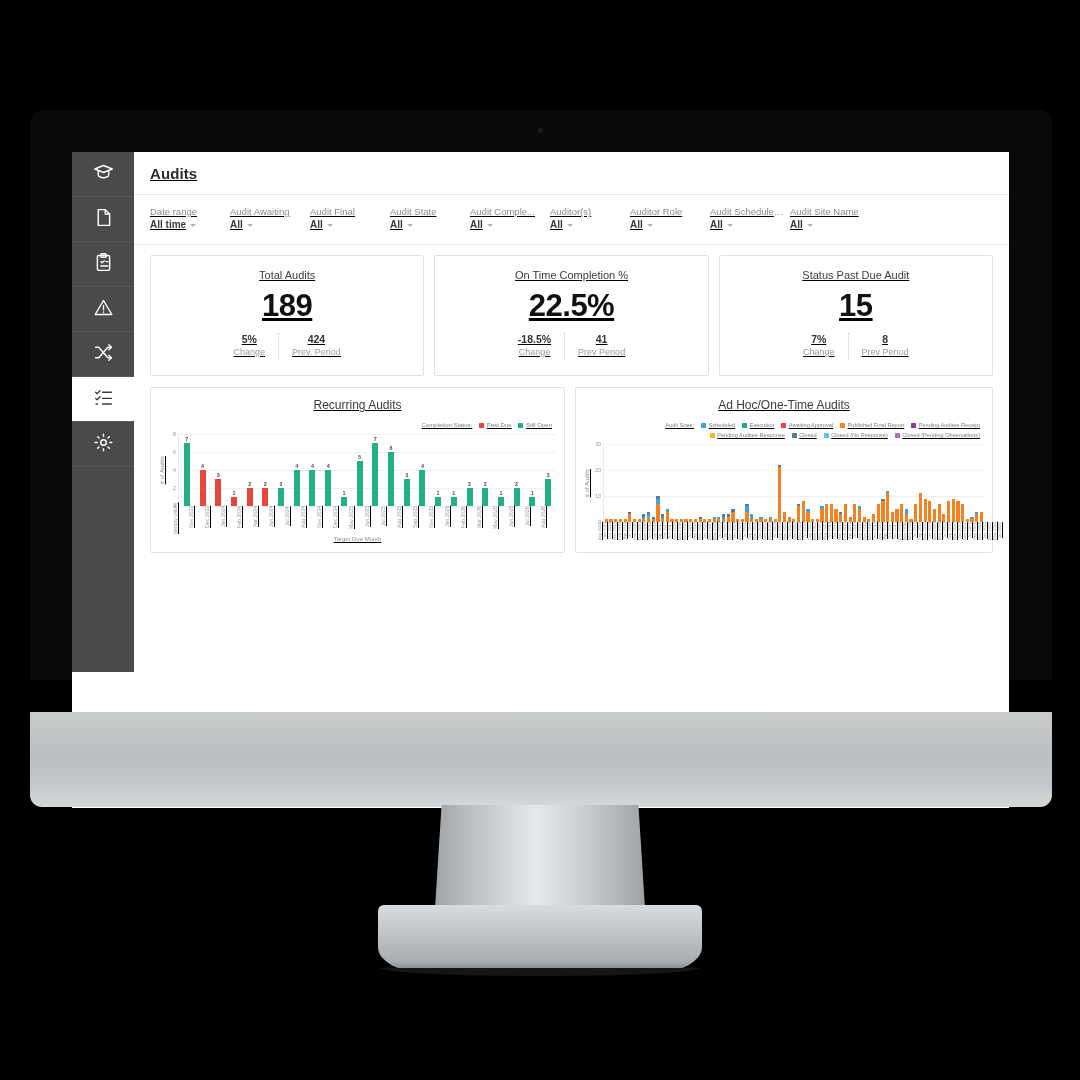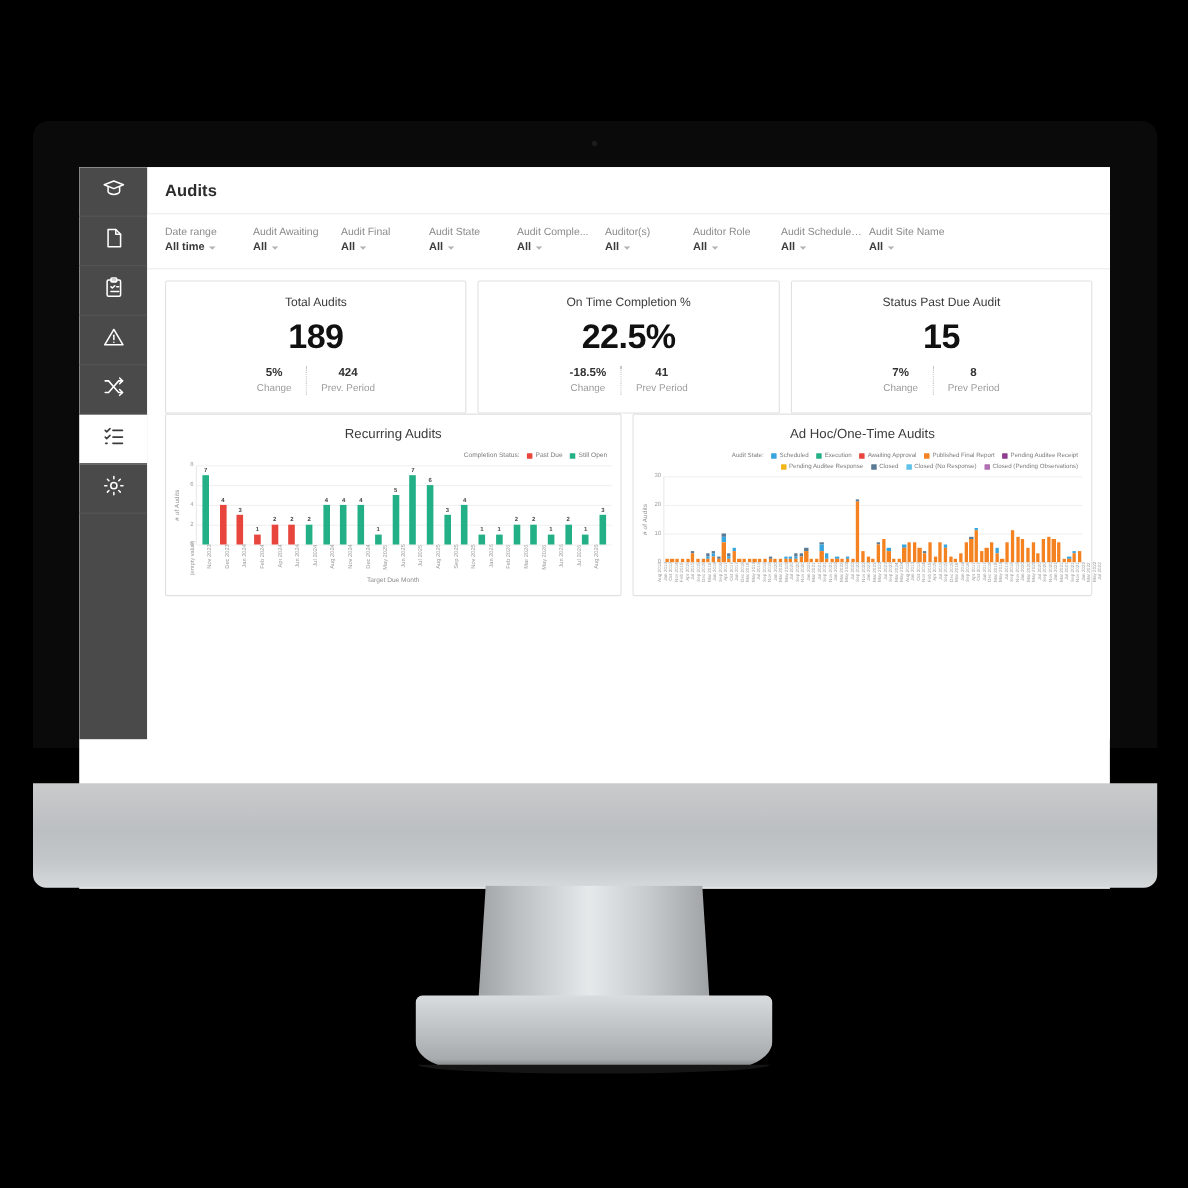--- a/index.html
+++ b/index.html
@@ -24,20 +24,21 @@
     position: absolute; left: 538px; top: 128px;
     width: 5px; height: 5px; border-radius: 50%;
     background: #1c1c1c;
   }
   .screen {
     position: absolute;
     left: 72px; top: 152px;
     width: 937px; height: 656px;
     background: #ffffff;
     overflow: hidden;
+    text-decoration: underline;
   }
   .chin {
     position: absolute;
     left: 30px; top: 712px;
     width: 1022px; height: 95px;
     background: linear-gradient(180deg,#c9cbcc 0%, #bcbfc1 45%, #c4c7c9 75%, #d6d9da 100%);
     border-radius: 0 0 12px 12px;
   }
   .neck {
     position: absolute;
@@ -104,21 +105,21 @@
     padding: 13px 8px 16px 8px; text-align:center;
   }
   .kpi-title { font-size: 11px; color:#3b3b3b; font-weight:400; margin-bottom: 6px; }
   .kpi-value { font-size: 31px; font-weight: 700; color:#111; letter-spacing:-.5px; line-height: 38px; }
   .kpi-sub { display:flex; justify-content:center; align-items:flex-start; gap:0; margin-top: 8px; }
   .kpi-cell { padding: 0 13px; }
   .kpi-cell + .kpi-cell { border-left: 1px dotted #c6c6c6; }
   .kpi-num { font-size: 10.5px; font-weight:700; color:#333; line-height:13px; }
   .kpi-cap { font-size: 9px; color:#9b9b9b; line-height:13px; }
 
-  .chart-row { display:flex; gap: 10px; }
+  .chart-row { display:flex; gap: 10px; margin-top: 11px; }
   .chart-card {
     border:1px solid #e1e1e1; background:#fff; border-radius:2px;
     padding: 10px 8px 4px 8px; min-width:0;
   }
   .chart-card.left { width: 415px; flex:0 0 415px; }
   .chart-card.right { flex:1; min-width:0; }
   .chart-title { text-align:center; font-size: 12px; color:#3b3b3b; margin-bottom: 10px; }
 
   .legend { display:flex; flex-wrap:wrap; gap: 4px 7px; font-size:5.6px; color:#7d7d7d; justify-content:flex-end; padding-right:4px; }
   .legend.left-legend { justify-content:flex-end; font-size:6px; }

